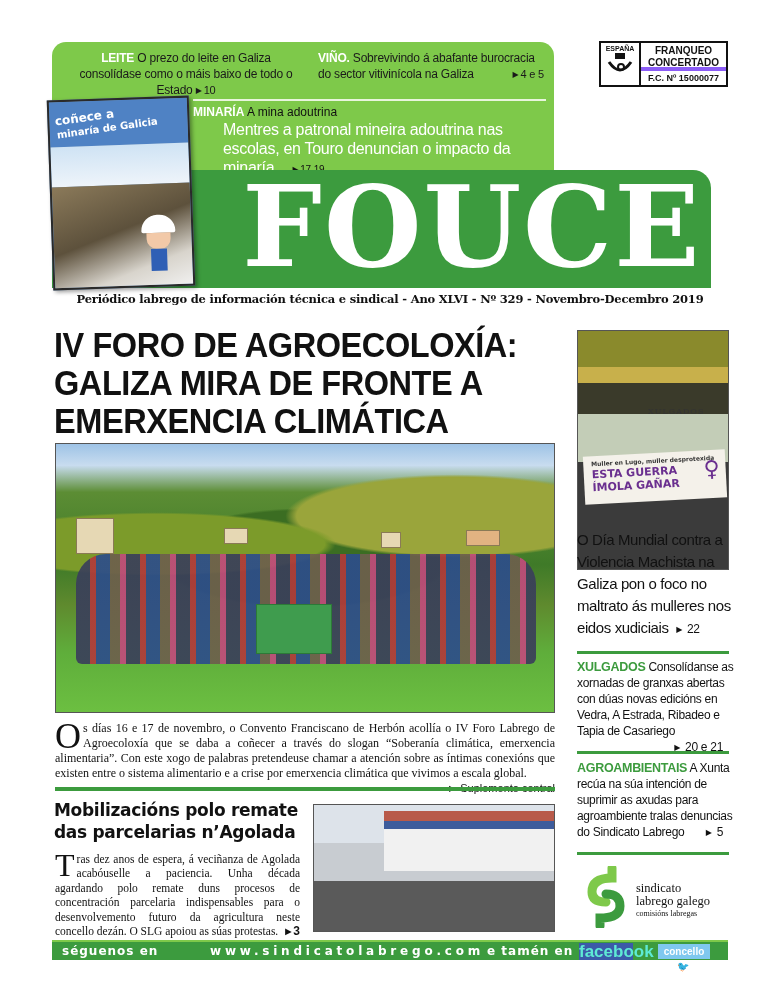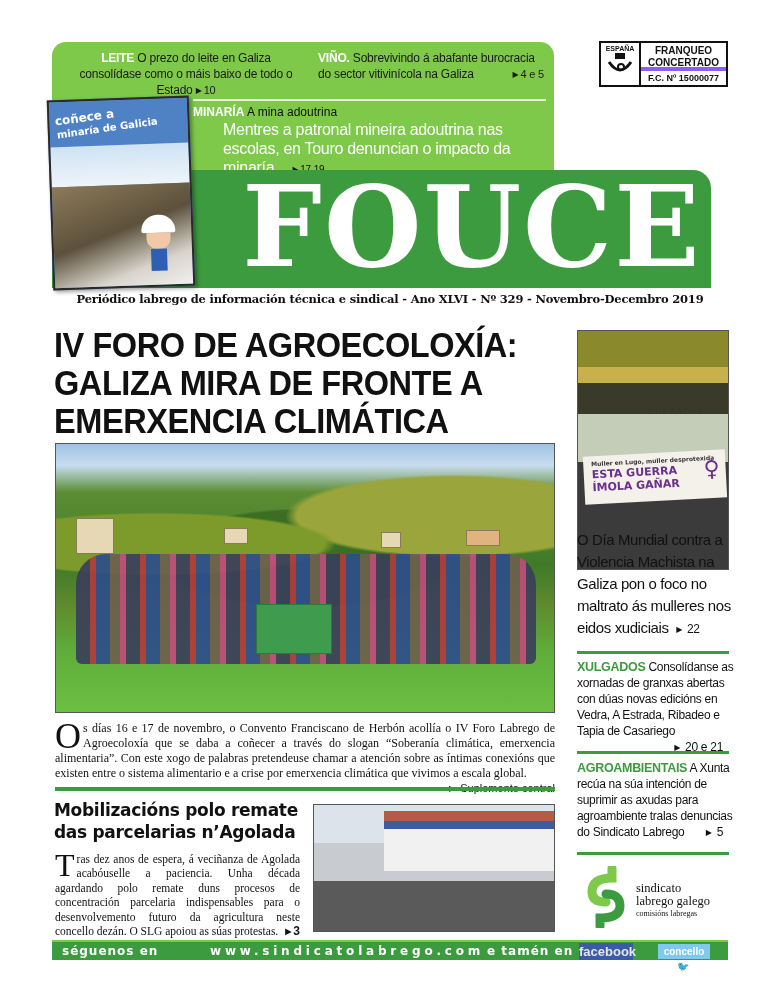--- a/index.html
+++ b/index.html
@@ -178,21 +178,21 @@
   
   .footer {
     position: absolute; left: 52px; top: 940px; width: 676px; height: 20px;
     background: #3c9b3e; border-top: 2px solid #7ec94a; color: #fff;
     font-family: "DejaVu Sans", sans-serif; font-weight: bold; font-size: 12px; line-height: 18px;
   }
   .footer .seg { position: absolute; top: 0; }
   .footer .follow { left: 10px; letter-spacing: 1px; }
   .footer .url { left: 158px; letter-spacing: 3.8px; }
   .footer .also { left: 435px; letter-spacing: 1px; }
-  .footer .fb { left: 527px; top: 1px; height: 17px; width: 54px; background: #3b5ba8; color: #e5e5e5; font-size: 13px; line-height: 17px; text-align: center; font-family: "Liberation Sans", sans-serif; }
+  .footer .fb { left: 527px; top: 1px; height: 17px; width: 54px; background: #3b5ba8; color: #5eead4; font-size: 17px; line-height: 17px; text-align: center; font-family: "Liberation Sans", sans-serif; }
   .footer .tw { left: 606px; top: 2px; height: 15px; width: 52px; background: #7fc8ef; color: #fff; font-size: 10px; line-height: 15px; text-align: center; font-family: "Liberation Sans", sans-serif; }
 </style>
 </head>
 <body>
 
 <div class="teaser-box">
   <div class="teaser-row">
     <div class="teaser teaser-leite">
       <span class="kicker">LEITE</span>
       <span>O prezo do leite en Galiza consolídase como o máis baixo de todo o Estado</span>

